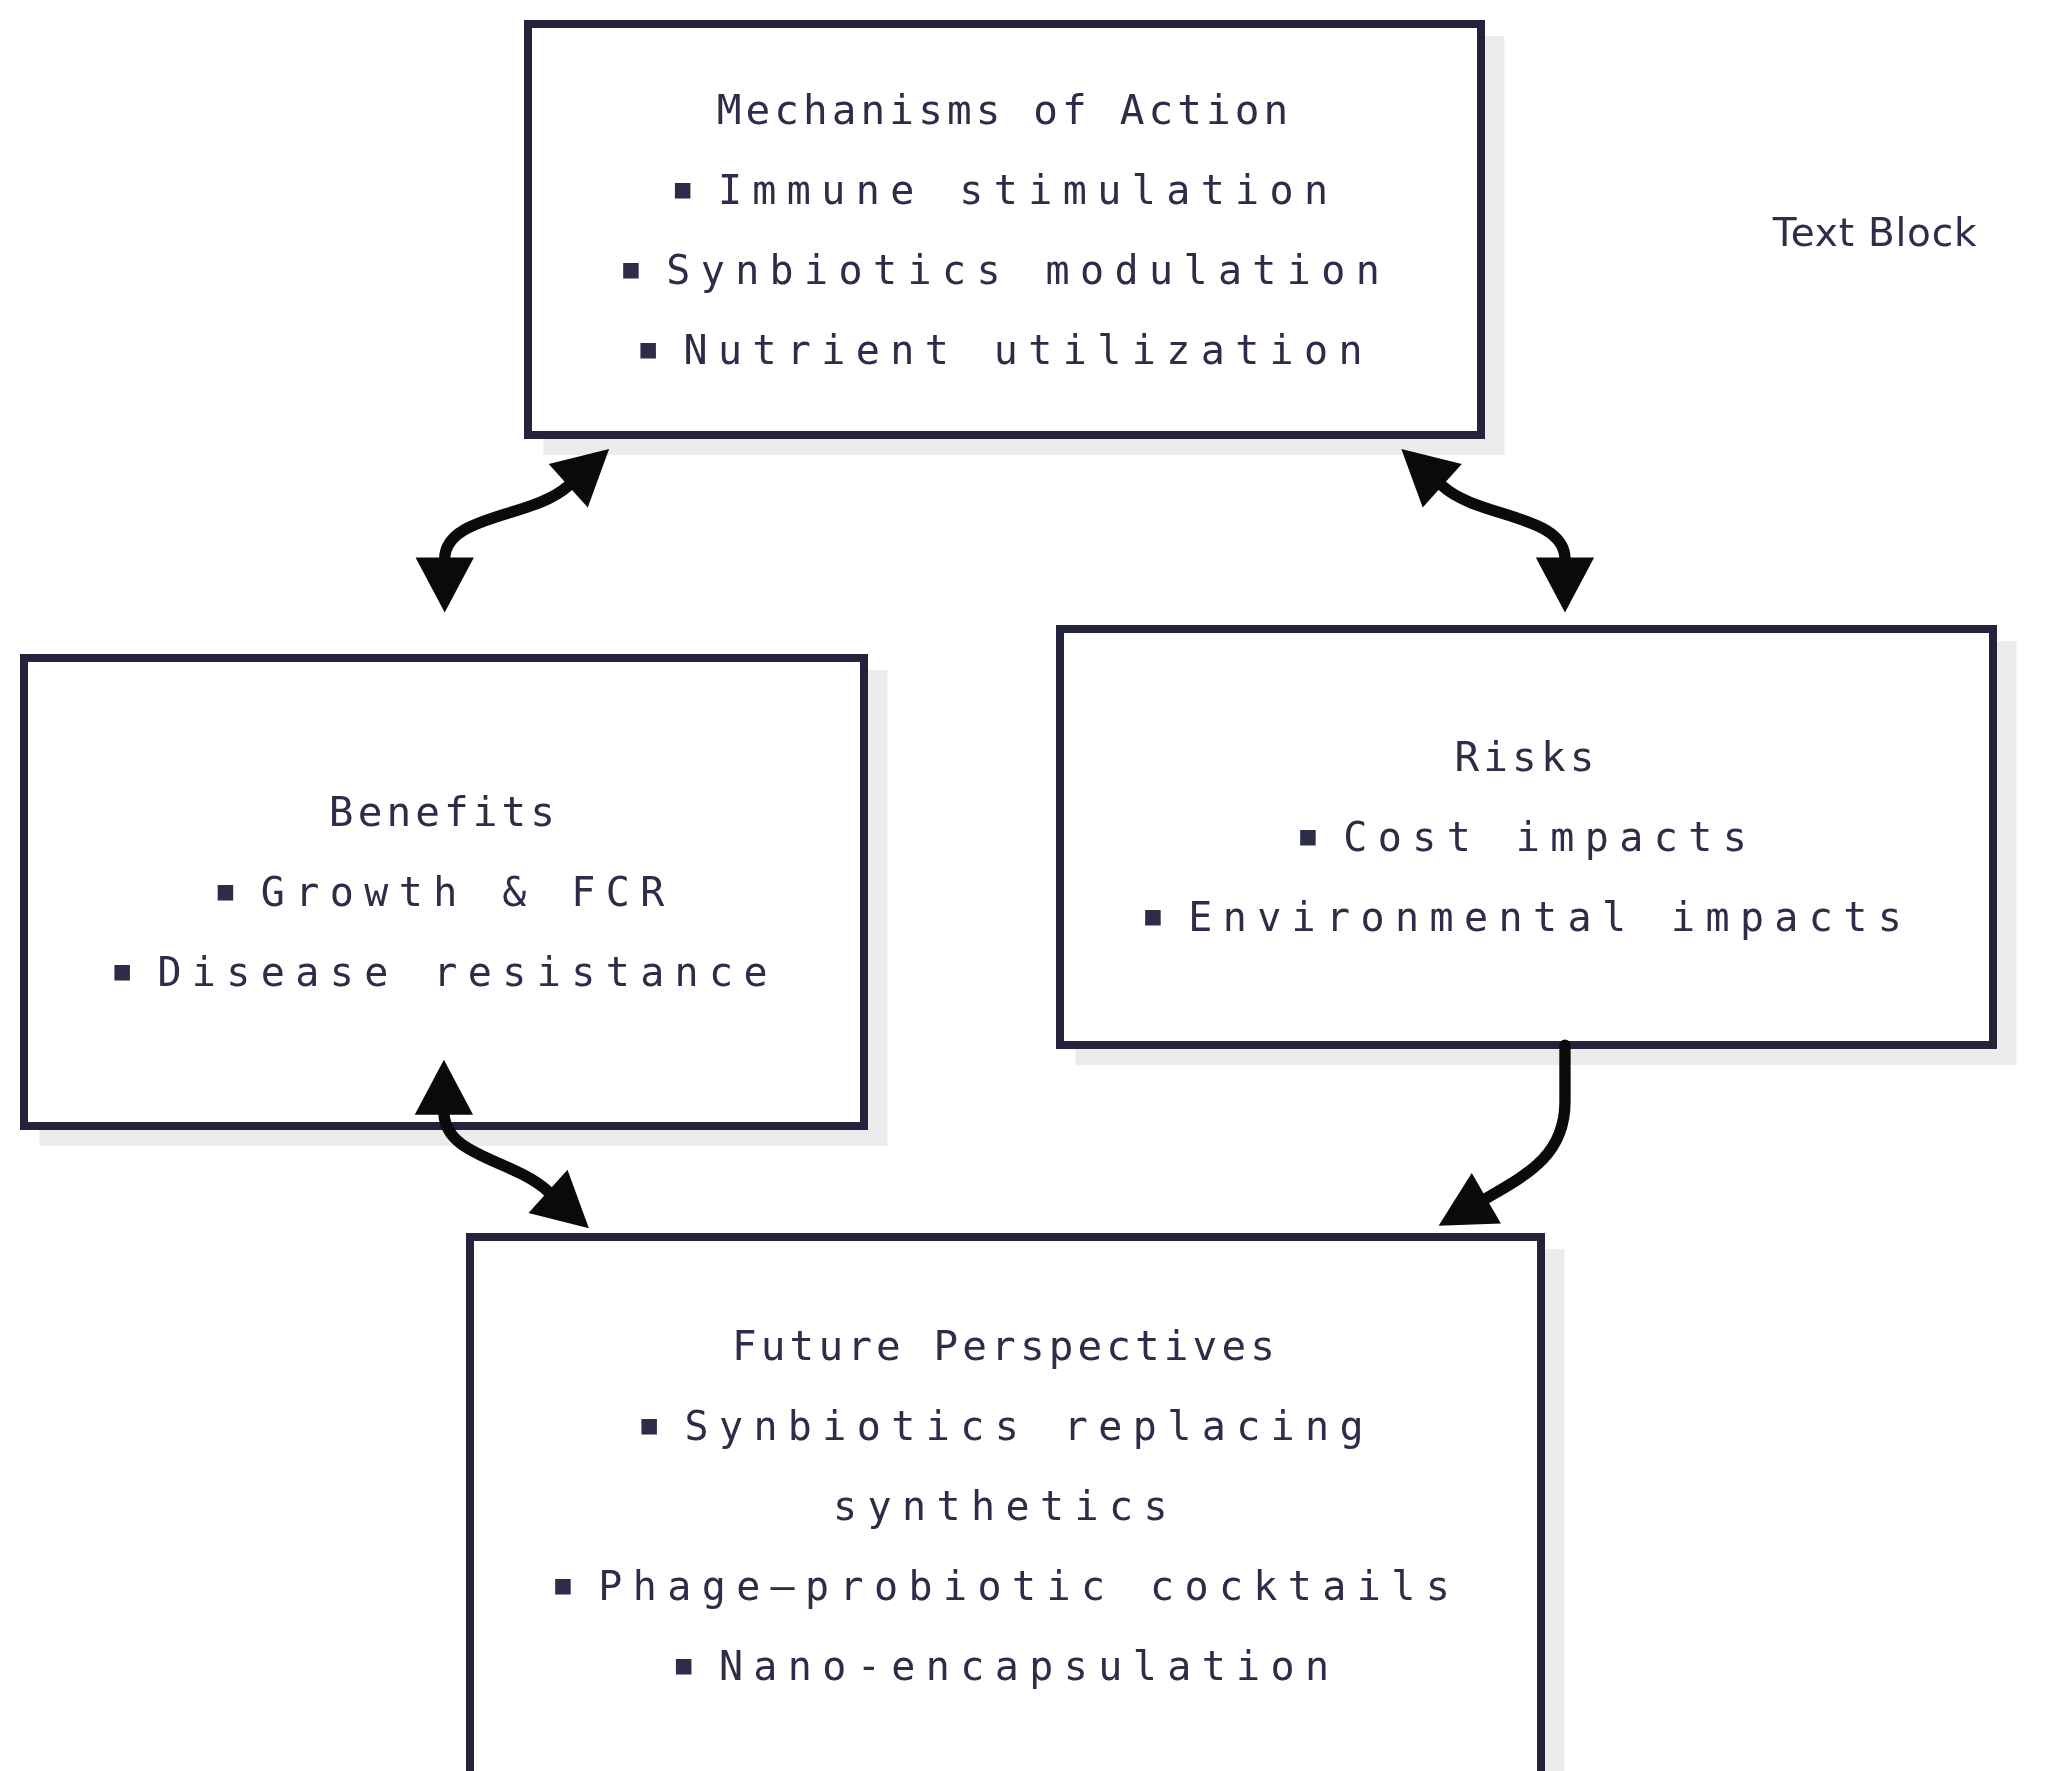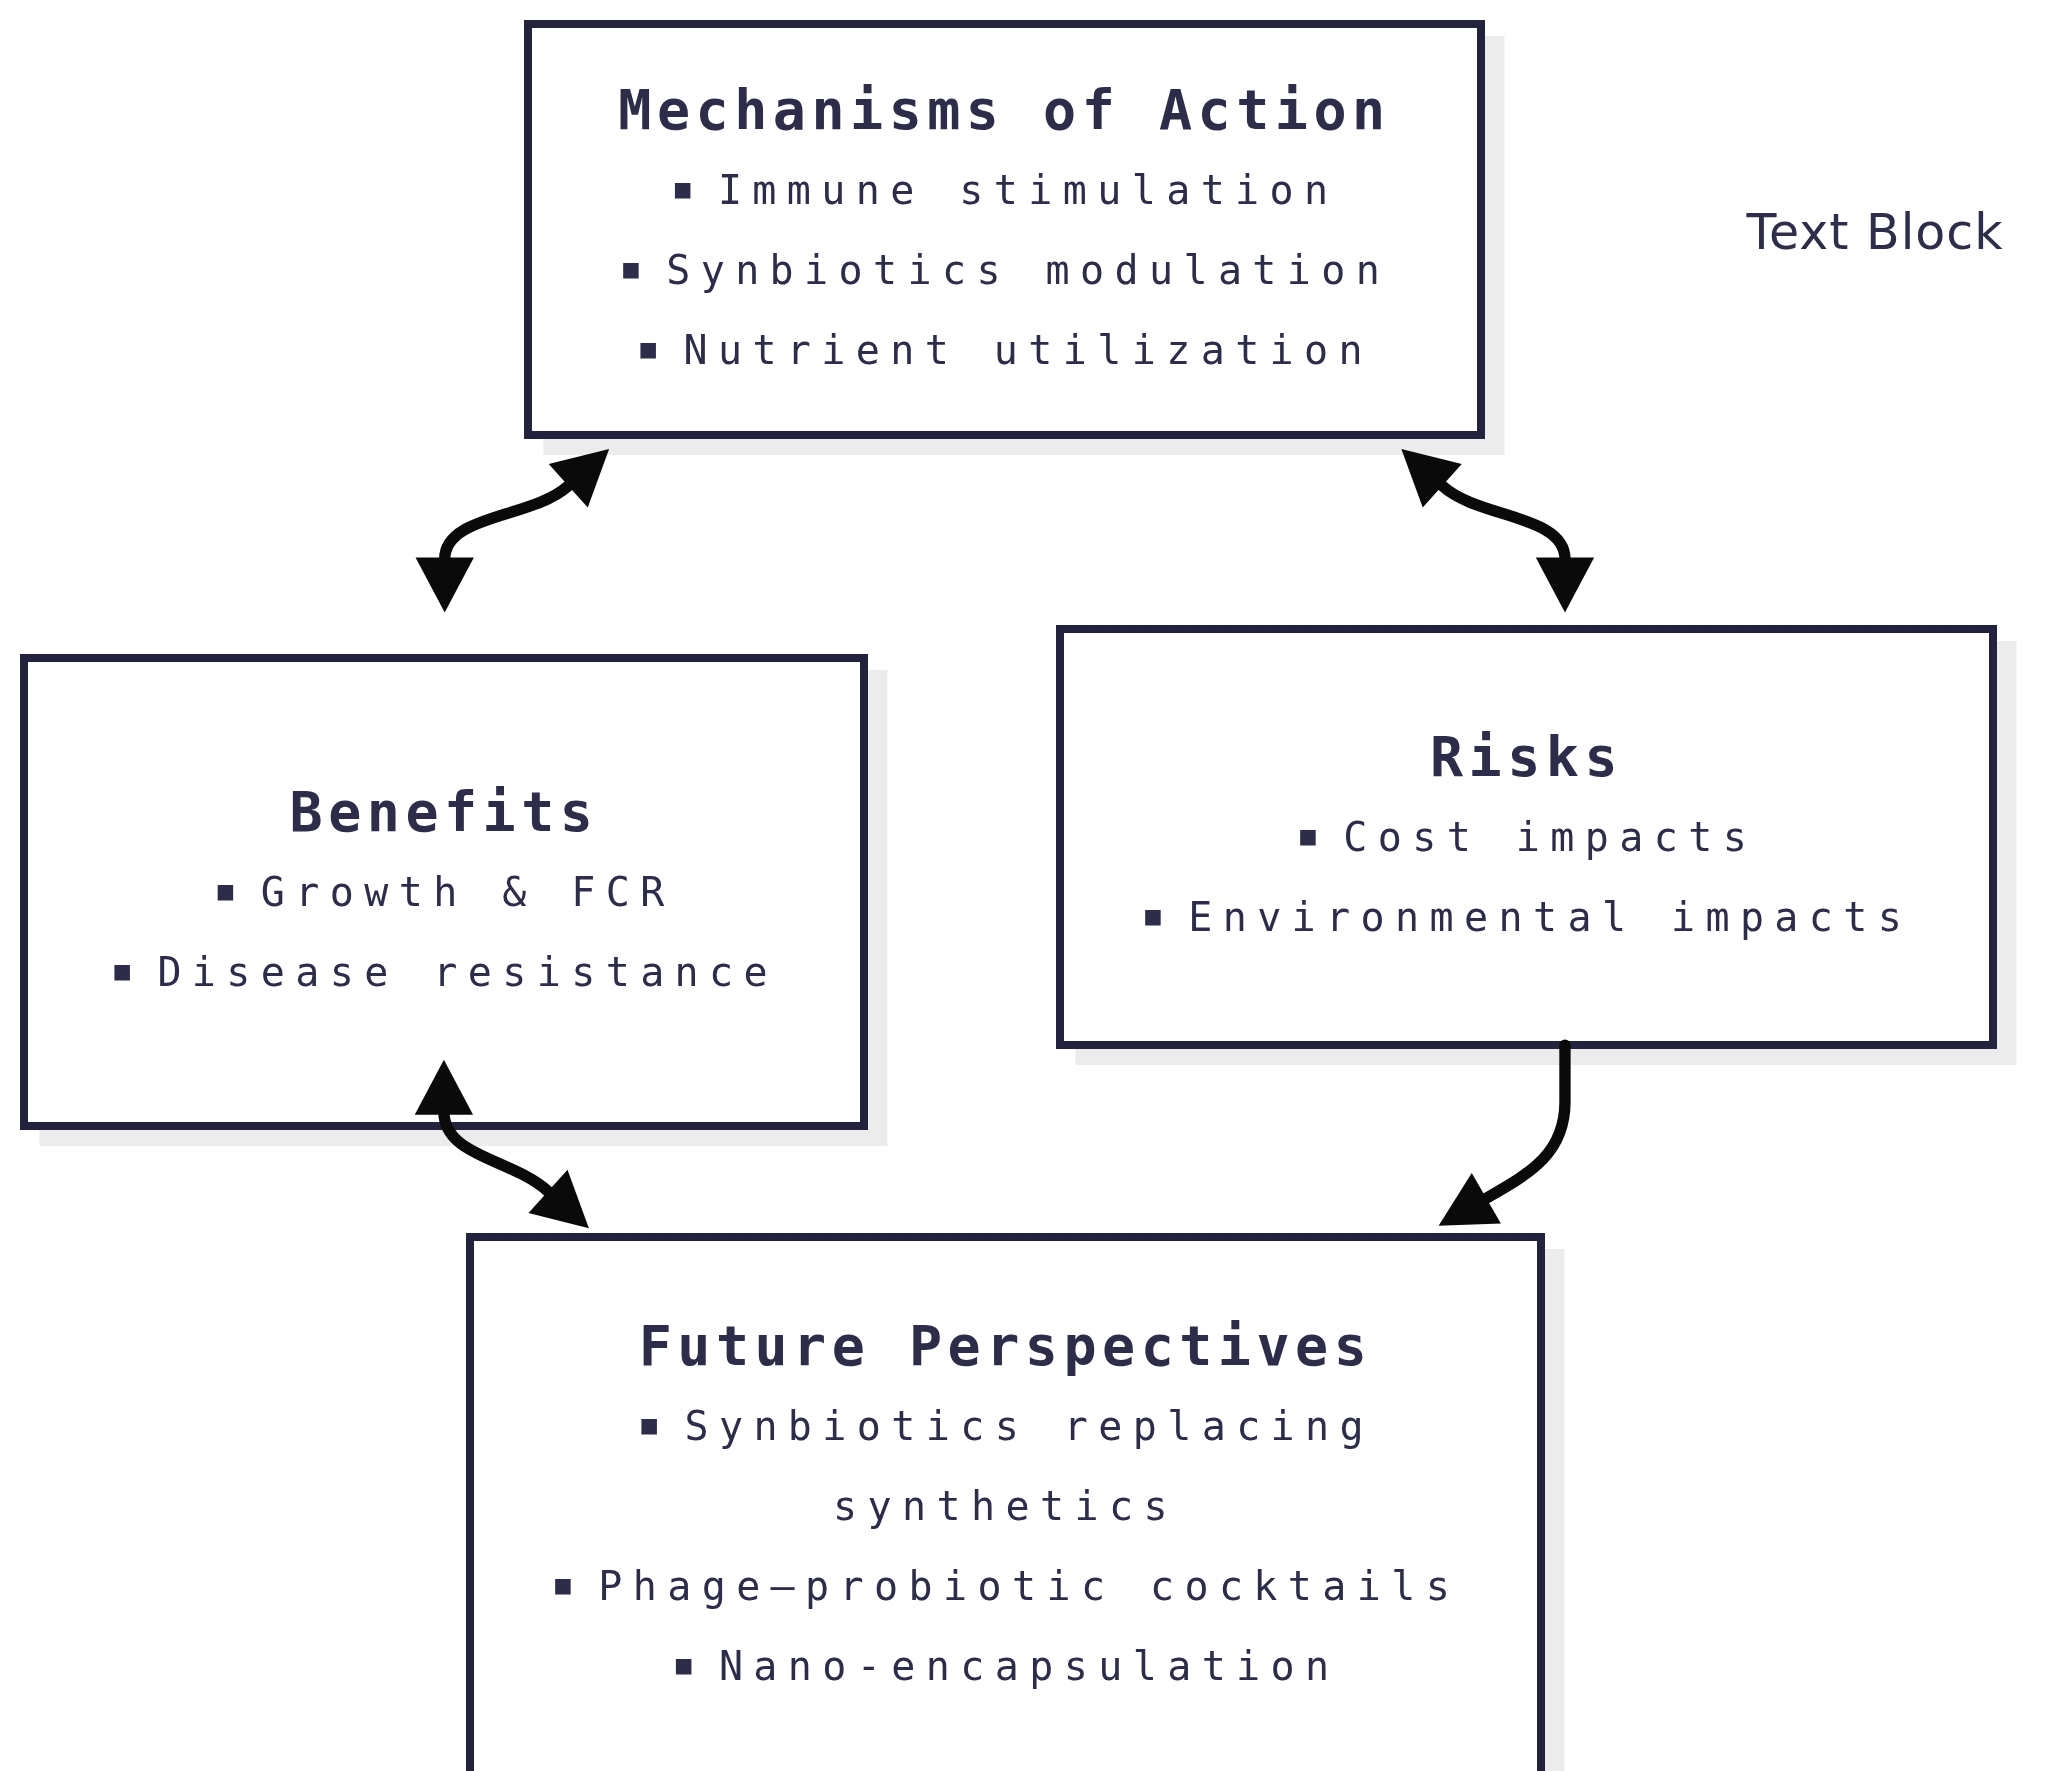--- a/index.html
+++ b/index.html
@@ -9,36 +9,36 @@
     font-family:"DejaVu Sans Mono", monospace;
   }
   .node{
     position:absolute;box-sizing:border-box;
     border:8px solid #23233e;background:#ffffff;
     box-shadow:19.4px 16px 0 #ececec;
     display:flex;flex-direction:column;justify-content:center;align-items:center;
     text-align:center;padding:0 24px;
   }
   .node-title{
-    font-size:55px;font-weight:bold;color:#2d2d4a;
+    font-size:41px;font-weight:normal;color:#2d2d4a;
     line-height:80px;letter-spacing:0.10em;white-space:nowrap;
   }
   .bullet-line{
     font-size:40px;color:#2d2d4a;line-height:80px;letter-spacing:0.26em;
   }
   .bullet{
     display:inline-block;margin-right:13px;transform:translateY(-3.2px);
   }
   #box-mechanisms{left:524px;top:20px;width:961px;height:419px;}
   #box-benefits{left:20px;top:654px;width:848px;height:476px;}
   #box-risks{left:1056px;top:625px;width:941px;height:424px;}
   #box-future{left:466px;top:1233px;width:1079px;height:546px;}
   #text-block-label{
     position:absolute;left:1705px;top:200px;width:340px;height:65px;
-    font-family:"DejaVu Sans", sans-serif;font-size:49px;color:#2e2e4a;
+    font-family:"DejaVu Sans", sans-serif;font-size:39px;color:#2e2e4a;
     text-align:center;line-height:65px;letter-spacing:0.02em;white-space:nowrap;
   }
   #arrow-layer{position:absolute;left:0;top:0;width:2068px;height:1771px;pointer-events:none;}
   #arrow-layer path{fill:none;stroke:#0a0a0a;stroke-width:14;stroke-linecap:round;stroke-linejoin:round;}
   #arrow-layer polygon{fill:#0a0a0a;stroke:none;}
 </style>
 </head>
 <body>
 
 <div class="node" id="box-mechanisms">

